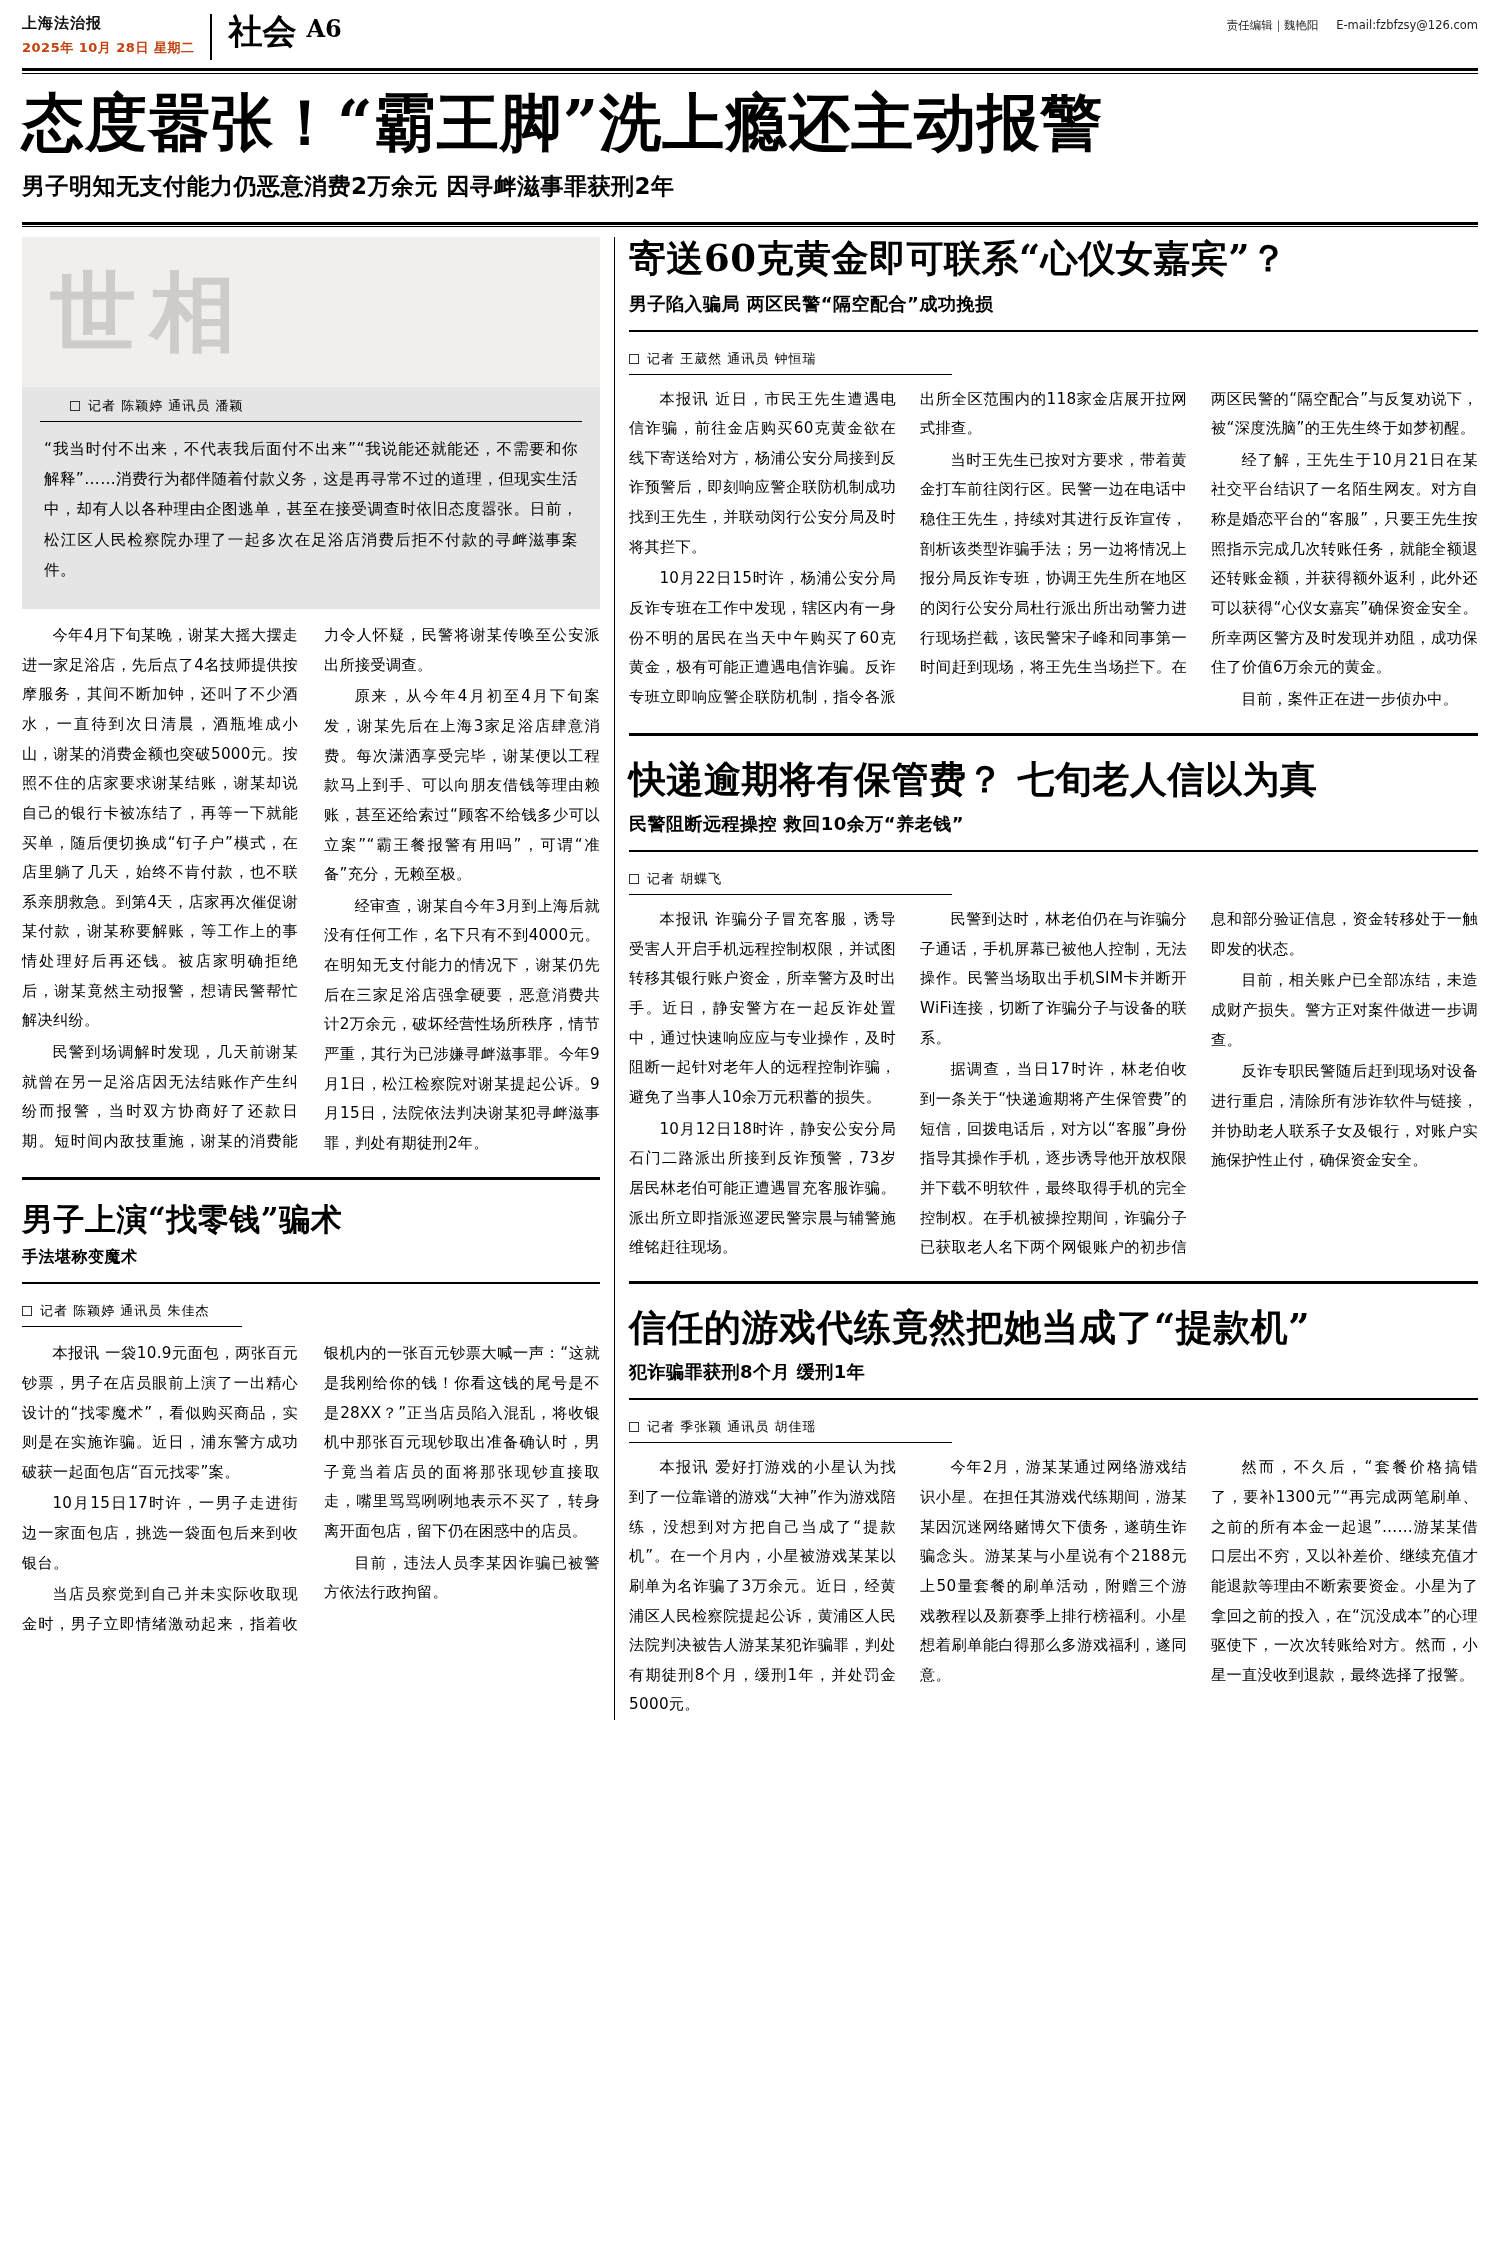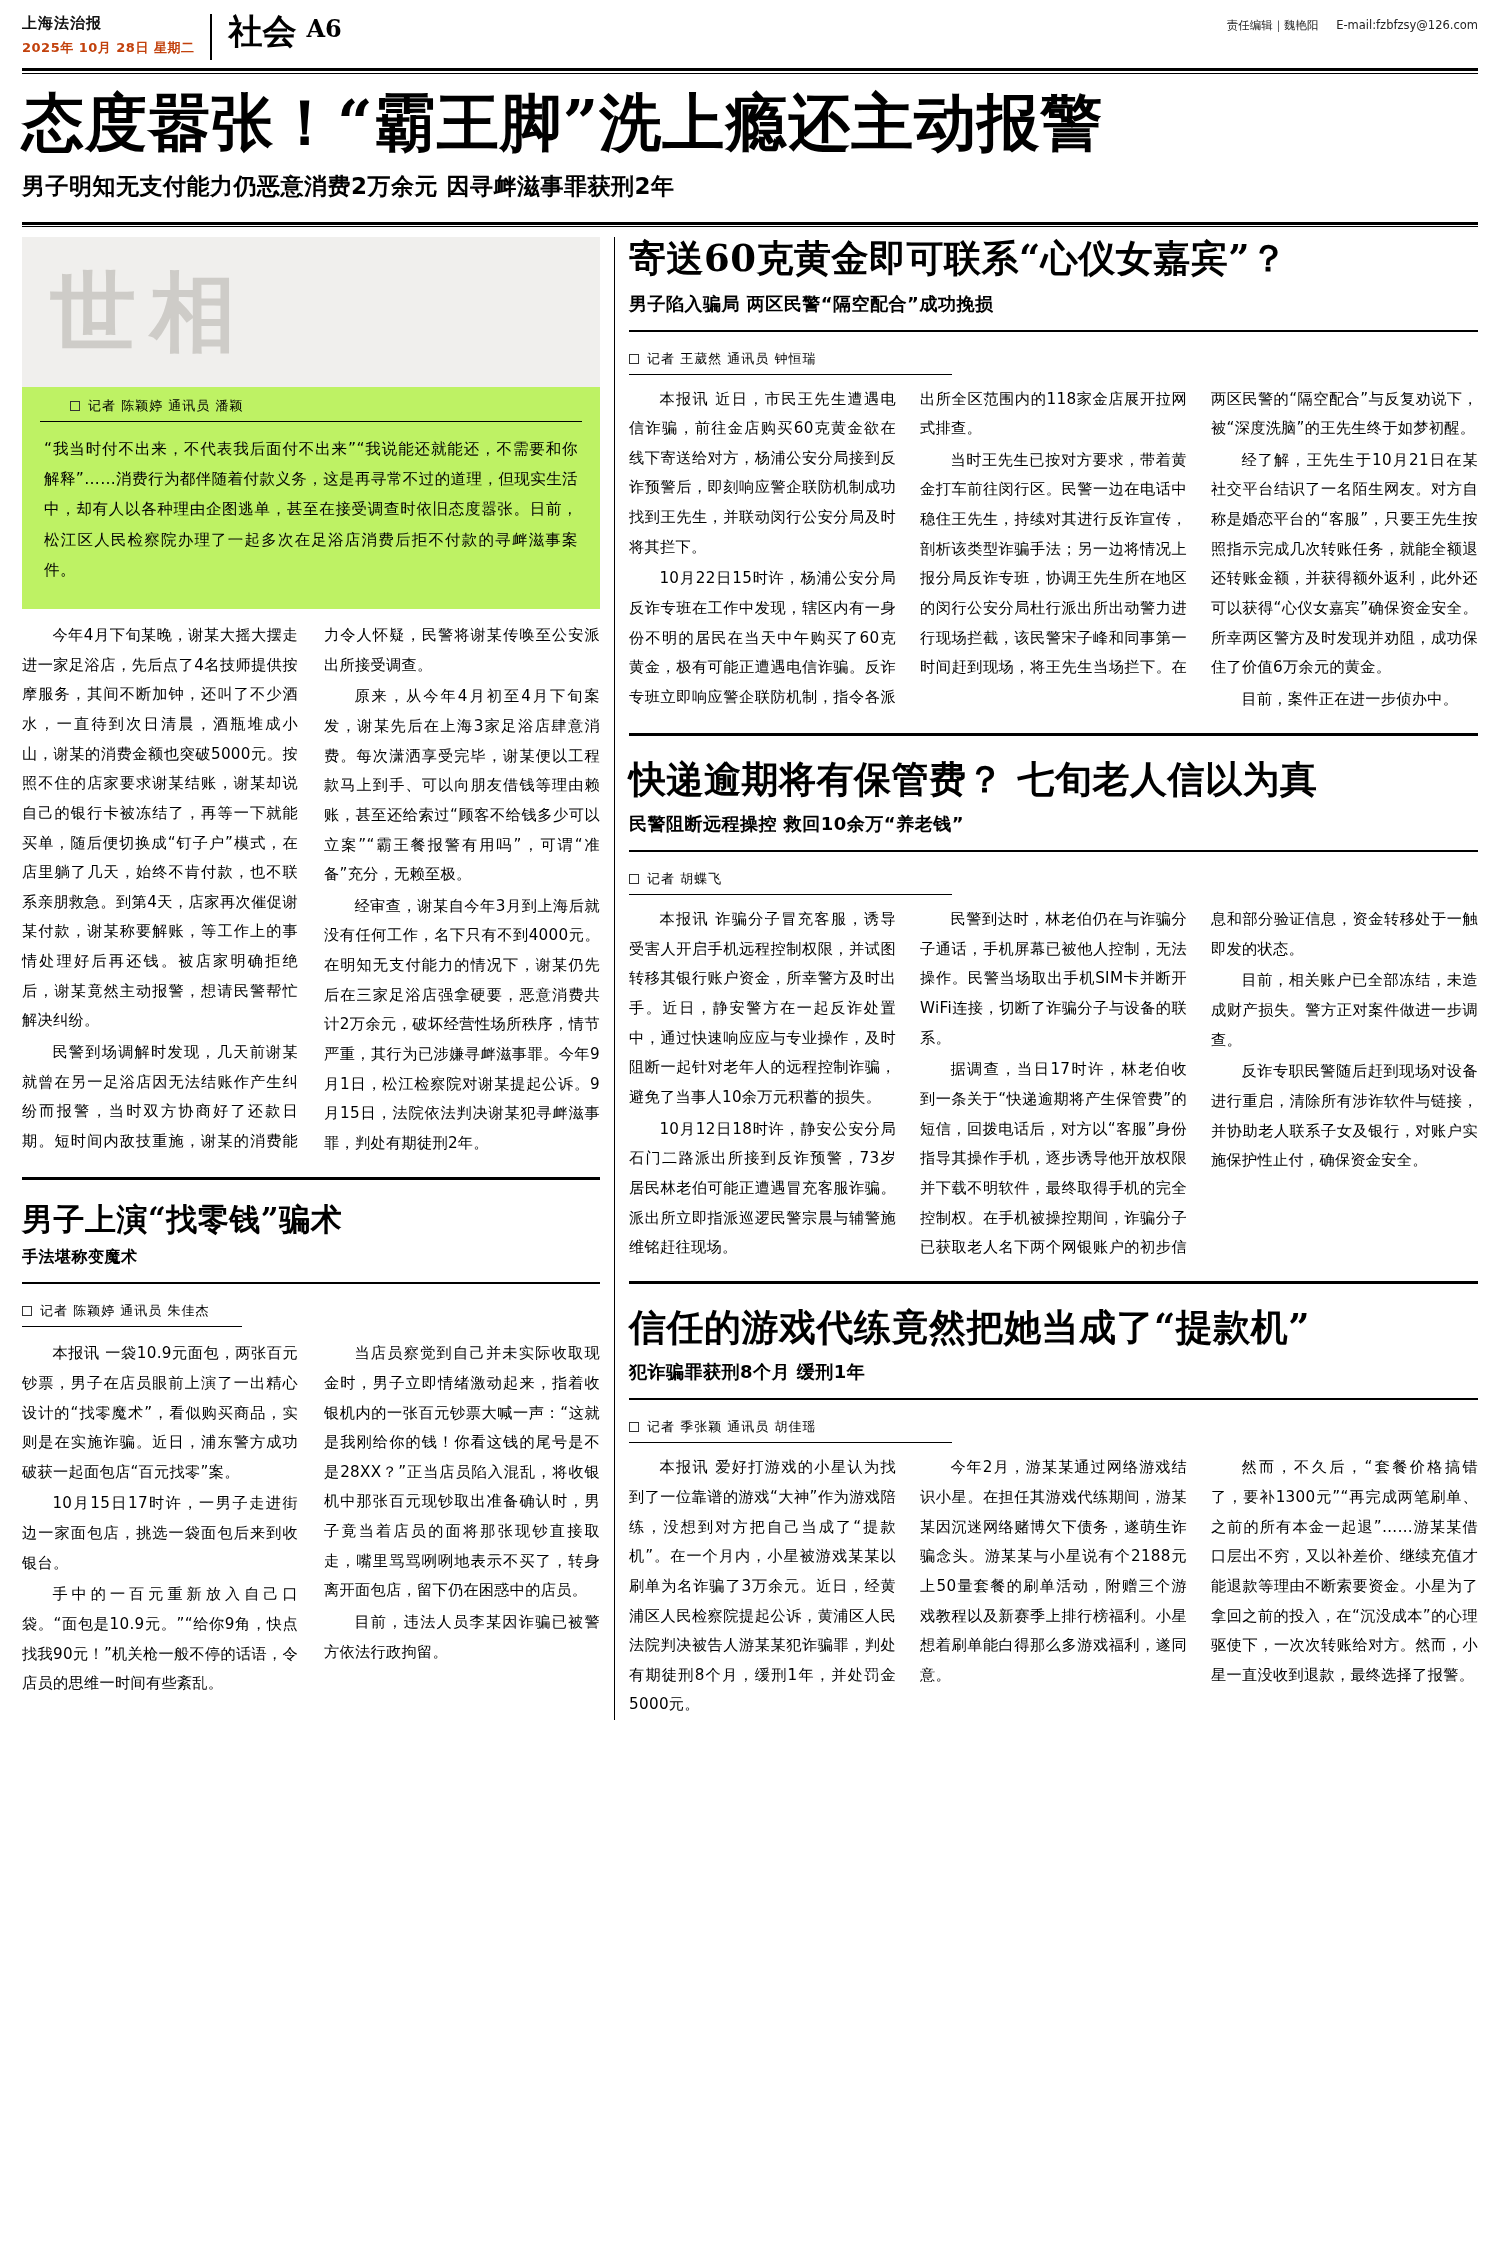--- a/index.html
+++ b/index.html
@@ -113,21 +113,21 @@
   }
   .shixiang {
     font-family: "DejaVu Serif", "Liberation Serif", serif;
     font-size: 86px;
     font-weight: bold;
     color: #c9c7c2;
     letter-spacing: 14px;
     padding: 18px 0 0 28px;
     opacity: .85;
   }
-  .gray-panel { background: #bef264; padding: 0 0 10px 0; }
+  .gray-panel { background: #e5e5e5; padding: 0 0 10px 0; }
   .byline {
     font-size: 13px;
     letter-spacing: 1px;
     padding: 10px 0 6px 30px;
     border-bottom: 1px solid #000;
     margin: 0 18px 0 18px;
     display: flex;
     align-items: center;
   }
   .byline .chk {
@@ -269,21 +269,20 @@
         <div class="sub-title-sm">男子上演“找零钱”骗术</div>
         <div class="sub-deck-sm">手法堪称变魔术</div>
         <div class="hsep"></div>
         <div class="byline2">
           <span class="chk"></span>
           <span>记者 陈颖婷 通讯员 朱佳杰</span>
         </div>
         <div class="two-col">
           <p>本报讯 一袋10.9元面包，两张百元钞票，男子在店员眼前上演了一出精心设计的“找零魔术”，看似购买商品，实则是在实施诈骗。近日，浦东警方成功破获一起面包店“百元找零”案。</p>
           <p>10月15日17时许，一男子走进街边一家面包店，挑选一袋面包后来到收银台。</p>
-          <p>手中的一百元重新放入自己口袋。“面包是10.9元。”“给你9角，快点找我90元！”机关枪一般不停的话语，令店员的思维一时间有些紊乱。</p>
           <p>当店员察觉到自己并未实际收取现金时，男子立即情绪激动起来，指着收银机内的一张百元钞票大喊一声：“这就是我刚给你的钱！你看这钱的尾号是不是28XX？”正当店员陷入混乱，将收银机中那张百元现钞取出准备确认时，男子竟当着店员的面将那张现钞直接取走，嘴里骂骂咧咧地表示不买了，转身离开面包店，留下仍在困惑中的店员。</p>
           <p>目前，违法人员李某因诈骗已被警方依法行政拘留。</p>
         </div>
       </div>
     </div>
 
     <div class="vrule"></div>
 
     <div class="col-right">
 

